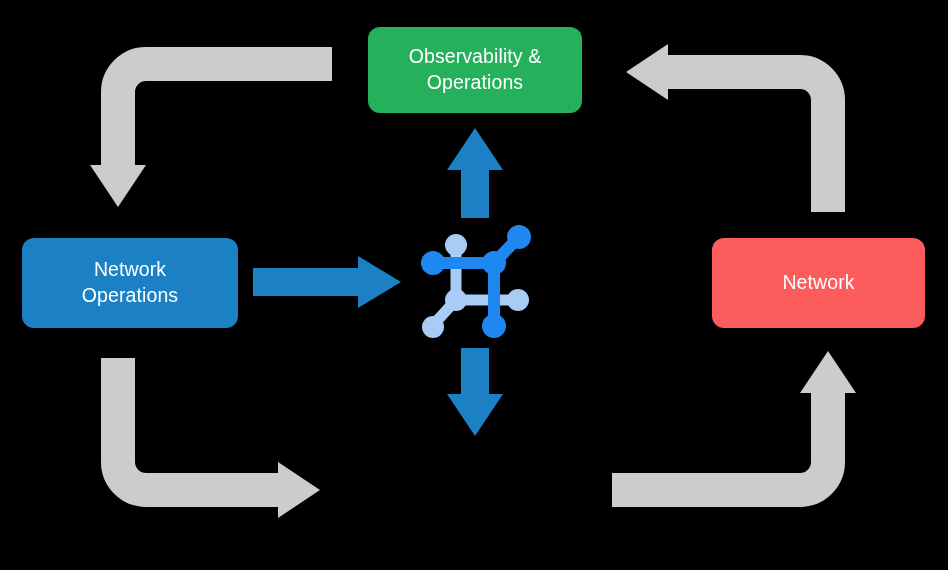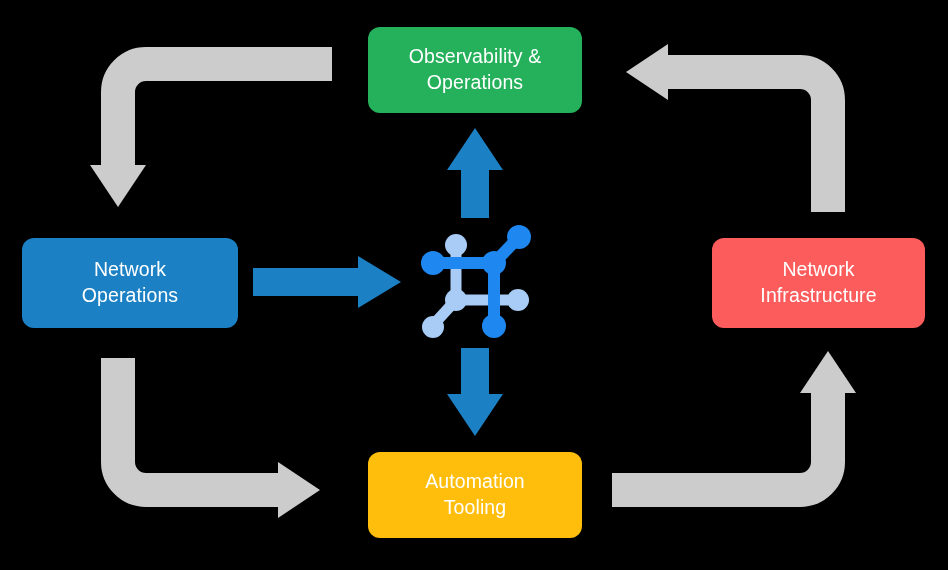--- a/index.html
+++ b/index.html
@@ -47,26 +47,23 @@
 
   <div class="node" id="node-ops">
     <span class="txt"><span>Network</span><br><span>Operations</span></span>
   </div>
 
   <div class="node" id="node-obs">
     <span class="txt"><span>Observability &amp;</span><br><span>Operations</span></span>
   </div>
 
   <div class="node" id="node-infra">
-    <span class="txt"><span>Network</span><br><span>Infrastructure</span></span>
+    <span class="txt"><span>Network</span><br></span>
   </div>
 
-  <div class="node" id="node-auto">
-    <span class="txt"><span>Automation</span><br><span>Tooling</span></span>
-  </div>
 
   <svg class="layer">
 
     <g>
       <rect x="253" y="268" width="110" height="28" fill="#1B80C4"></rect>
       <path d="M 401 282 L 358 256 L 358 308 Z" fill="#1B80C4"></path>
     </g>
 
     <g>
       <rect x="461" y="156" width="28" height="62" fill="#1B80C4"></rect>

